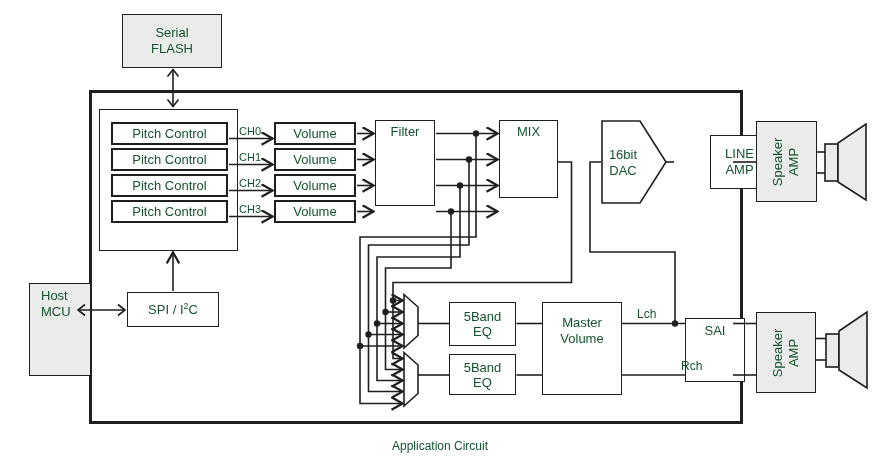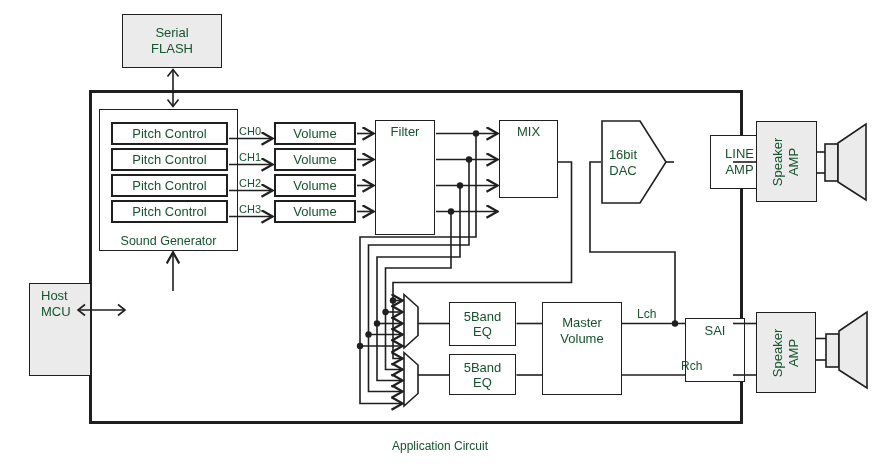--- a/index.html
+++ b/index.html
@@ -47,47 +47,49 @@
     </div>
   <div class="box cc small-row" style="left:111px;top:148px;width:117px;height:23px;border-width:2px;">
       <span>Pitch Control</span>
     </div>
   <div class="box cc small-row" style="left:111px;top:174px;width:117px;height:23px;border-width:2px;">
       <span>Pitch Control</span>
     </div>
   <div class="box cc small-row" style="left:111px;top:200px;width:117px;height:23px;border-width:2px;">
       <span>Pitch Control</span>
     </div>
-  <div class="overlay" style="left:99px;top:234px;width:139px;font-size:12.5px;">Sound Generator</div>
 
   <div class="chlbl" style="left:239px;top:125px;">CH0</div>
   <div class="chlbl" style="left:239px;top:151px;">CH1</div>
   <div class="chlbl" style="left:239px;top:177px;">CH2</div>
   <div class="chlbl" style="left:239px;top:203px;">CH3</div>
 
   <div class="box cc small-row" style="left:274px;top:122px;width:82px;height:23px;border-width:2px;">
       <span>Volume</span>
     </div>
   <div class="box cc small-row" style="left:274px;top:148px;width:82px;height:23px;border-width:2px;">
       <span>Volume</span>
     </div>
   <div class="box cc small-row" style="left:274px;top:174px;width:82px;height:23px;border-width:2px;">
       <span>Volume</span>
     </div>
   <div class="box cc small-row" style="left:274px;top:200px;width:82px;height:23px;border-width:2px;">
       <span>Volume</span>
     </div>
 
-  <div class="box ct lbl13" style="left:375px;top:120px;width:60px;height:115px;padding-top:3px;">
+  <div class="box ct lbl13" style="left:375px;top:120px;width:60px;height:86px;padding-top:3px;">
       <span>Filter</span>
     </div>
   <div class="box ct lbl13" style="left:499px;top:120px;width:59px;height:78px;padding-top:3px;">
       <span>MIX</span>
     </div>
 
+  <div class="box cc" style="left:127px;top:292px;width:92px;height:35px;font-size:13px;">
+    <span><span>SPI / I</span><sup>2</sup><span>C</span></span>
+  </div>
 
   <div class="box cc" style="left:449px;top:302px;width:67px;height:44px;font-size:13px;line-height:15px;">
     <span>5Band</span>
     <span>EQ</span>
   </div>
   <div class="box cc" style="left:449px;top:354px;width:67px;height:41px;font-size:13px;line-height:15px;">
     <span>5Band</span>
     <span>EQ</span>
   </div>
   <div class="box ct lbl13" style="left:542px;top:302px;width:80px;height:93px;padding-top:12px;">

